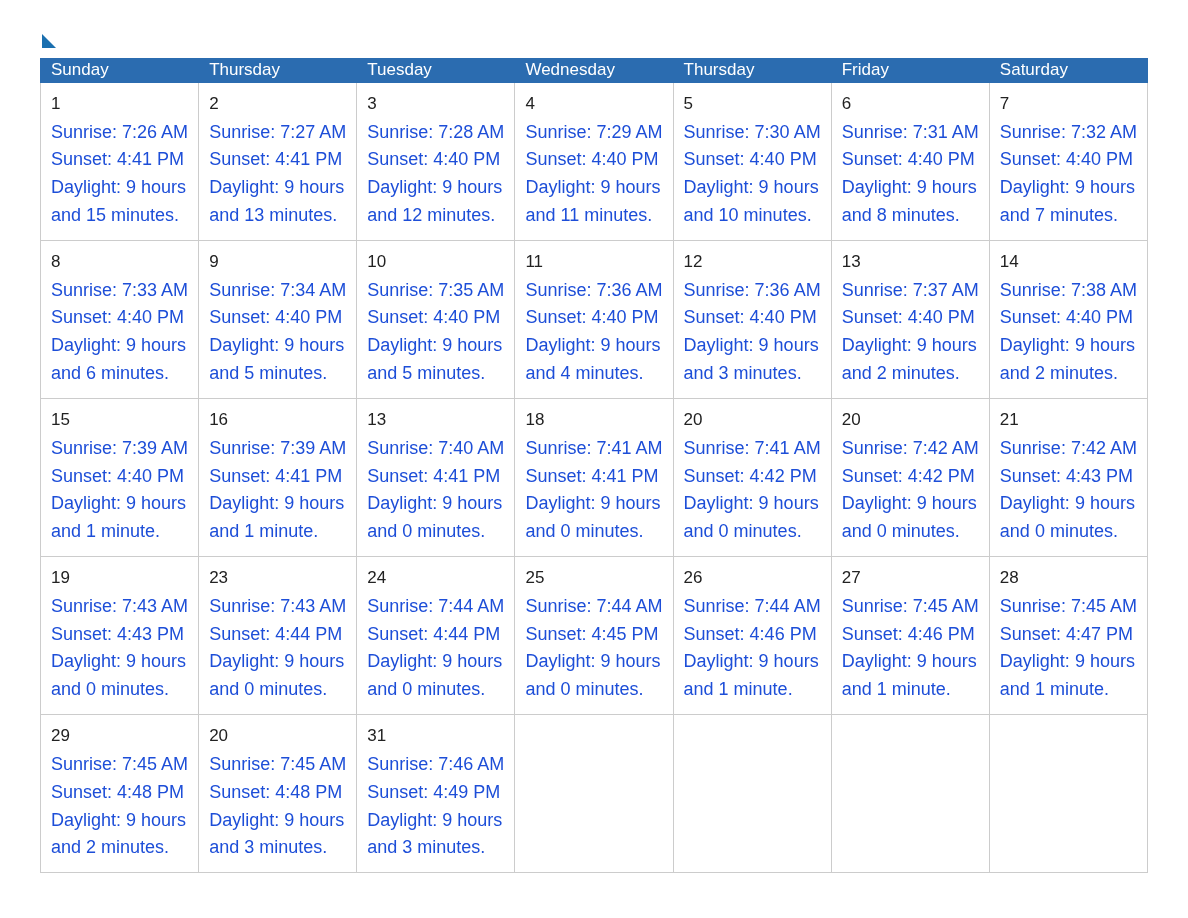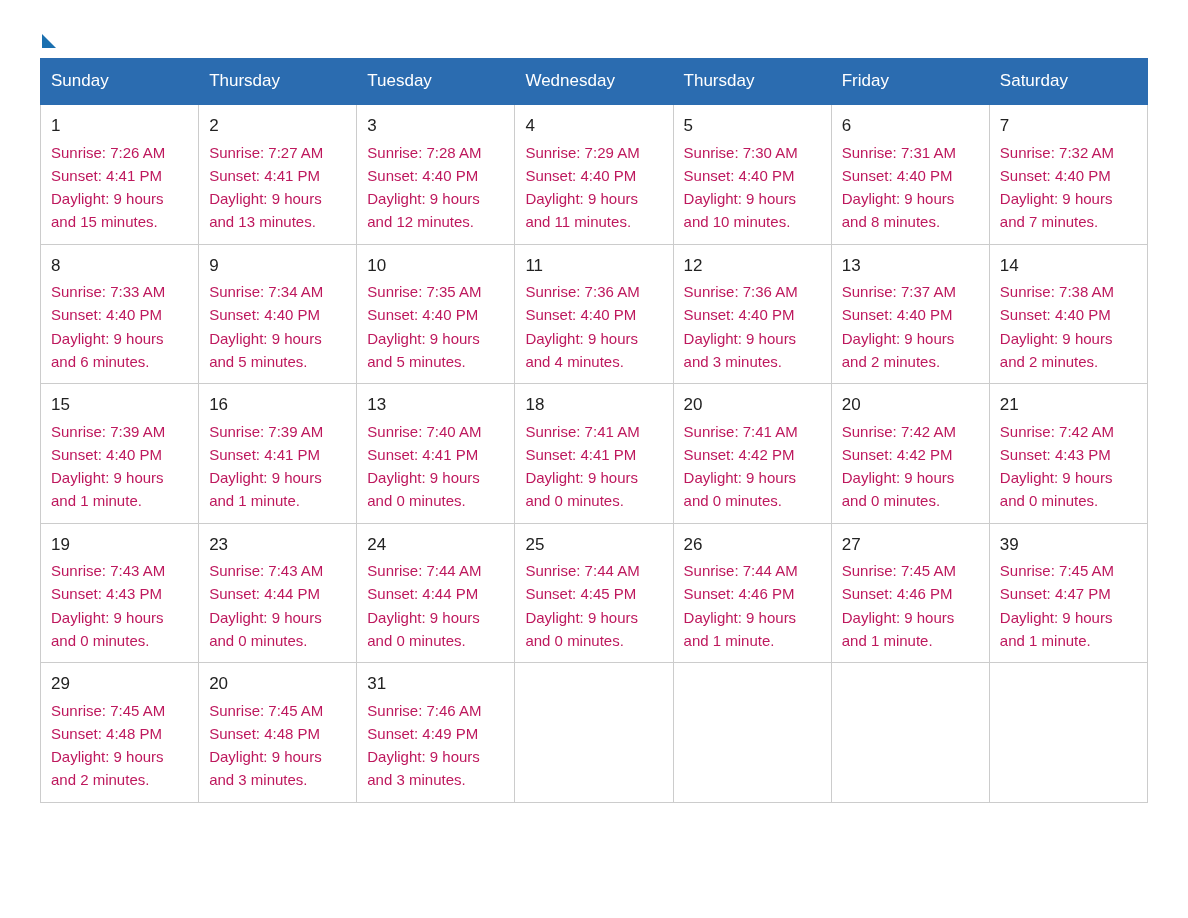--- a/index.html
+++ b/index.html
@@ -67,43 +67,43 @@
     .calendar {
       width: 100%;
       border-collapse: collapse;
       margin-top: 10px;
     }
     .calendar thead tr th {
       background-color: #2b6cb0;
       color: #fff;
       font-size: 17px;
       font-weight: normal;
-      padding: 12px 10px;
+      padding: 1px 10px;
       text-align: left;
       border: 1px solid #2b6cb0;
     }
     .calendar tbody tr td {
       vertical-align: top;
       padding: 8px 10px 10px 10px;
       border: 1px solid #ccc;
       font-size: 13.5px;
       color: #222;
       min-width: 150px;
       min-height: 100px;
       line-height: 1.5;
     }
     .calendar tbody tr td .day-num {
       font-size: 17px;
       font-weight: normal;
       display: block;
       margin-bottom: 2px;
     }
     .calendar tbody tr td .day-info {
-      font-size: 15px;
-      color: #be185d;
+      font-size: 18px;
+      color: #1d4ed8;
       line-height: 1.55;
     }
     .calendar tbody tr:first-child td {
       border-top: 2px solid #2b6cb0;
     }
     .calendar tbody tr td:first-child {
       border-left: 1px solid #ccc;
     }
     .empty-cell {
       background: #fff;
@@ -253,21 +253,21 @@
         </td>
         <td>
           <span class="day-num">26</span>
           <div class="day-info">Sunrise: 7:44 AM<br>Sunset: 4:46 PM<br>Daylight: 9 hours and 1 minute.</div>
         </td>
         <td>
           <span class="day-num">27</span>
           <div class="day-info">Sunrise: 7:45 AM<br>Sunset: 4:46 PM<br>Daylight: 9 hours and 1 minute.</div>
         </td>
         <td>
-          <span class="day-num">39</span>
+          <span class="day-num">28</span>
           <div class="day-info">Sunrise: 7:45 AM<br>Sunset: 4:47 PM<br>Daylight: 9 hours and 1 minute.</div>
         </td>
       </tr>
       <tr>
         <td>
           <span class="day-num">29</span>
           <div class="day-info">Sunrise: 7:45 AM<br>Sunset: 4:48 PM<br>Daylight: 9 hours and 2 minutes.</div>
         </td>
         <td>
           <span class="day-num">20</span>

